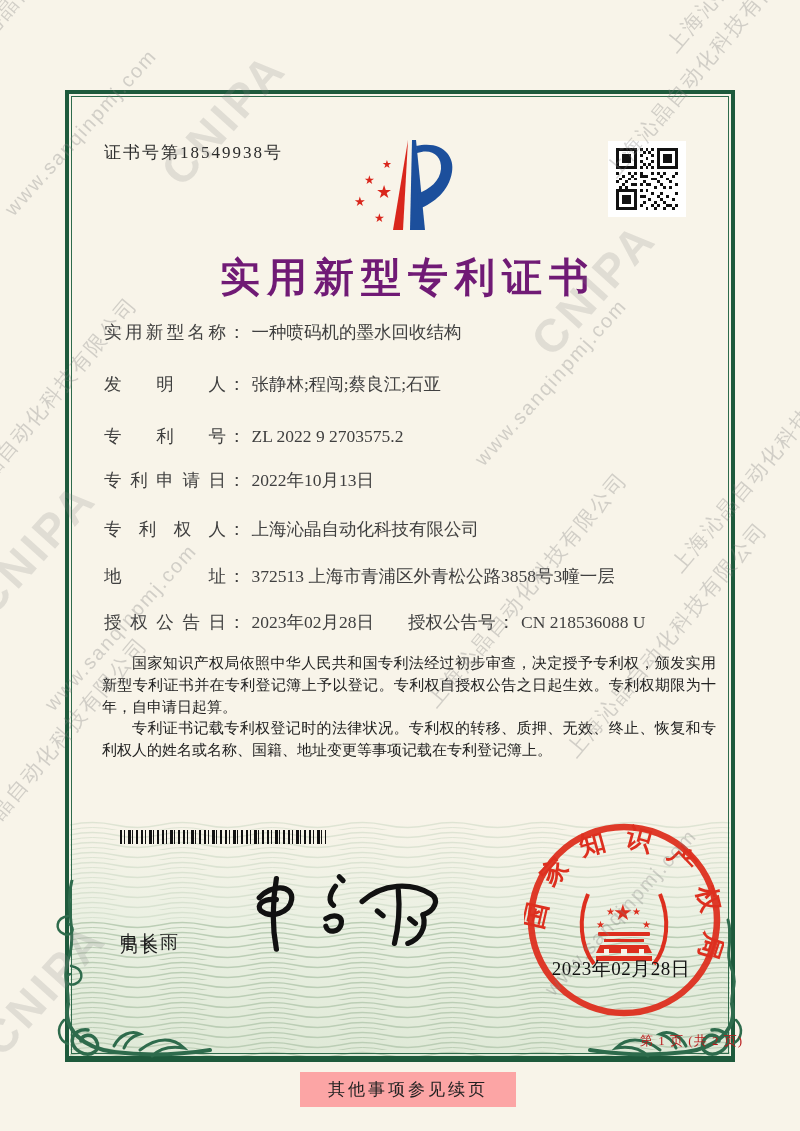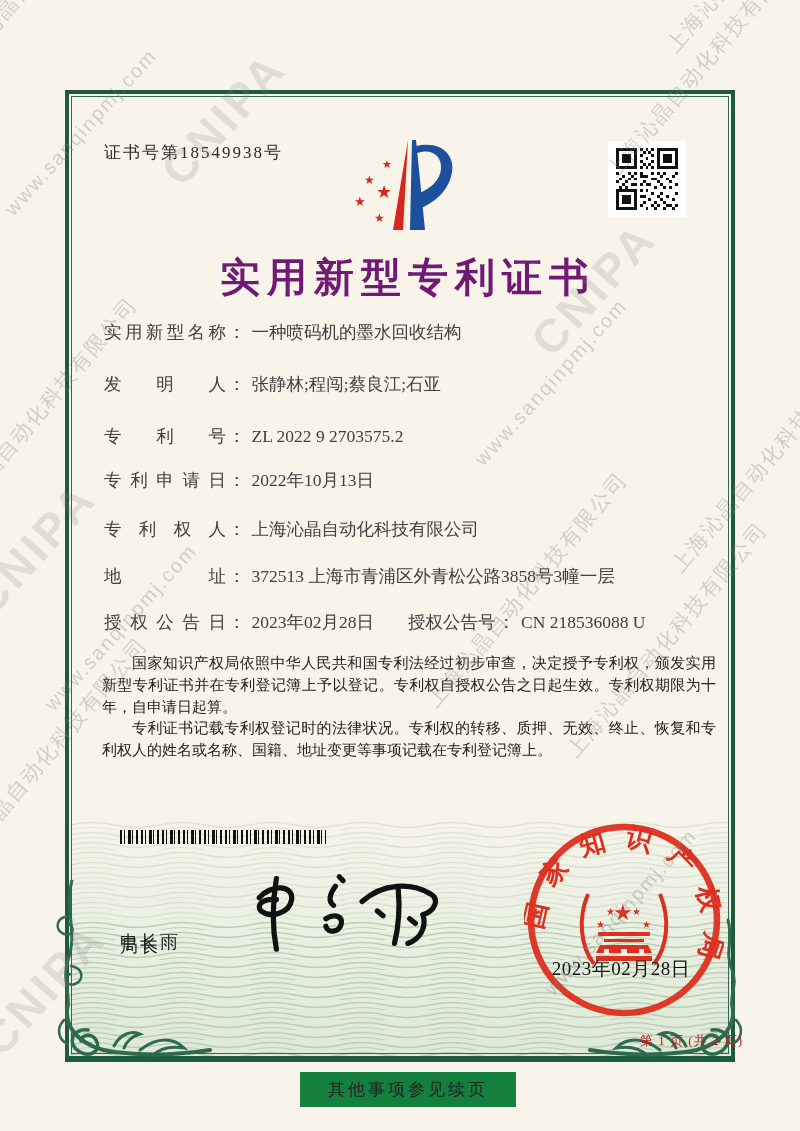--- a/index.html
+++ b/index.html
@@ -38,21 +38,21 @@
       #111 16px 18px,transparent 18px 21px);}
   .director-title{position:absolute;left:112px;top:898px;font-size:18px;color:#1d1d1d;letter-spacing:2px;margin-top:36px;}
   .director-name{position:absolute;left:112px;top:930px;font-size:18px;color:#1d1d1d;letter-spacing:2px;}
   .signature{position:absolute;left:236px;top:868px;}
   .seal{position:absolute;left:516px;top:820px;}
   .seal-date{position:absolute;left:538px;top:956px;width:150px;text-align:center;
     font-size:19px;color:#111;letter-spacing:0.5px;}
   .pageno{position:absolute;left:65px;top:1032px;width:670px;text-align:right;
     font-size:13px;color:#b91c1c;letter-spacing:1px;}
   .contnote{position:absolute;left:400px;top:1072px;transform:translateX(-50%);
-    background:#15803d;padding:6px 28px;font-size:17px;letter-spacing:3px;color:#222;white-space:nowrap;}
+    background:#fca5a5;padding:6px 28px;font-size:17px;letter-spacing:3px;color:#222;white-space:nowrap;}
   .ornament{position:absolute;z-index:2;}
   .ornament.right{transform:scaleX(-1);}
   svg text{font-family:"Liberation Serif","DejaVu Serif",serif;}
 </style>
 </head>
 <body>
 
 <div id="page">
 
   <svg class="waveband" width="660" height="238" viewBox="0 0 660 238">

